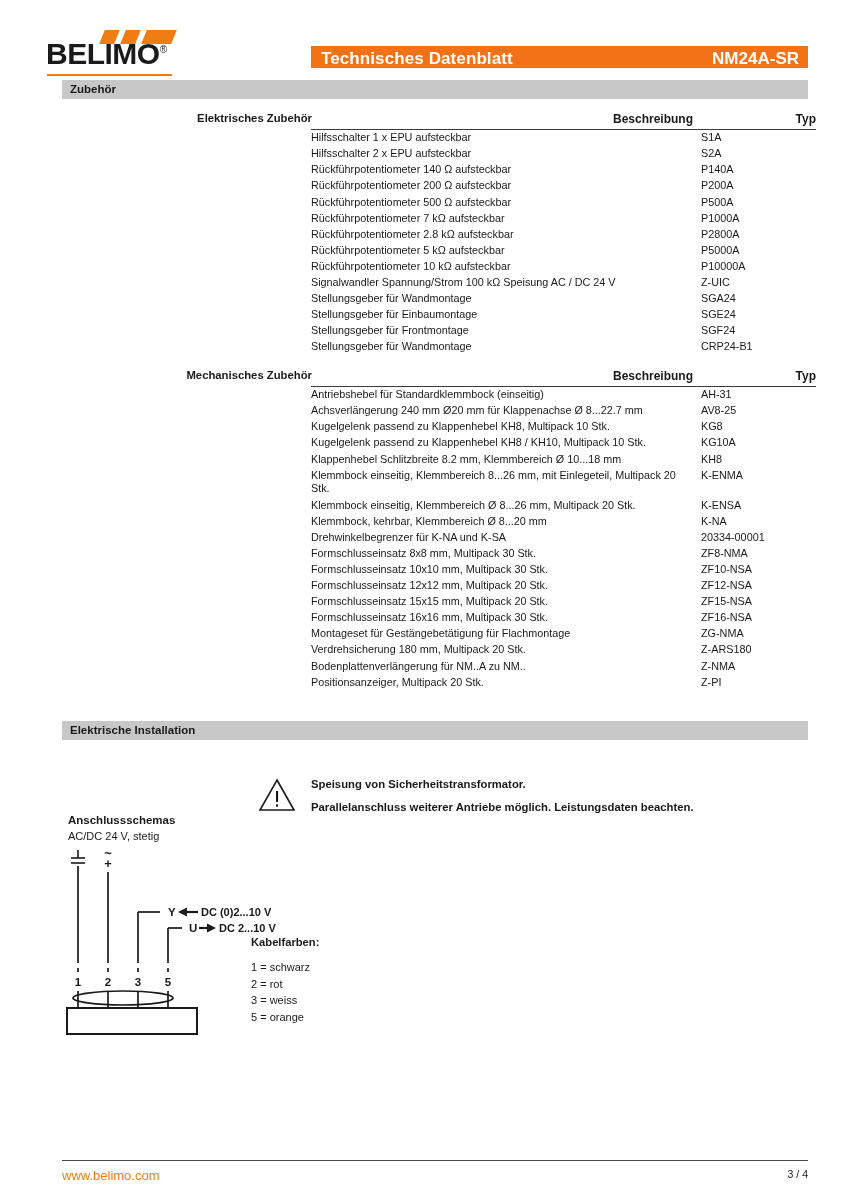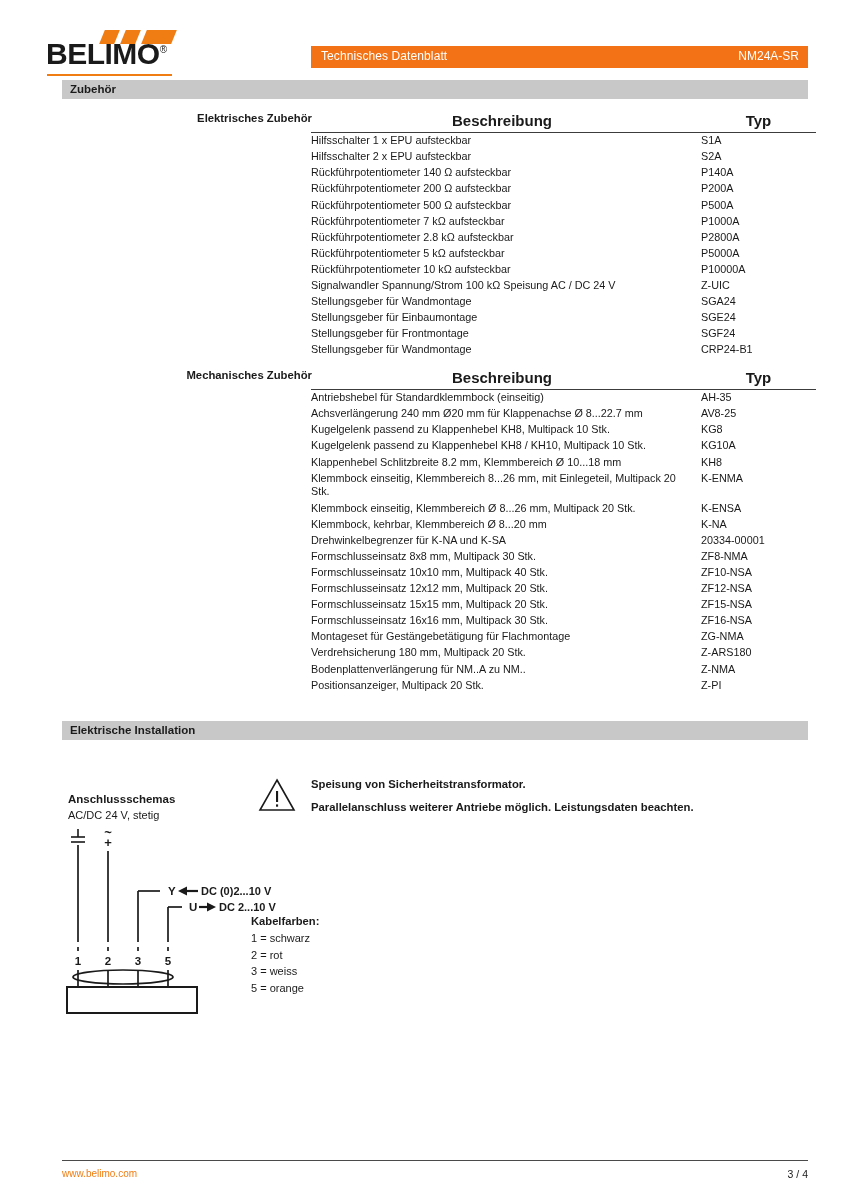--- a/index.html
+++ b/index.html
@@ -83,22 +83,22 @@
   }
 
   .titlebar {
     position: absolute;
     left: 311px;
     top: 46px;
     width: 497px;
     height: 22px;
     background: #f47216;
     color: #ffffff;
-    font-size: 12px;
-    font-weight: normal;
+    font-size: 17px;
+    font-weight: bold;
   }
   .titlebar .t-left {
     position: absolute;
     left: 10px;
     top: 3px;
     letter-spacing: 0.1px;
   }
   .titlebar .t-right {
     position: absolute;
     right: 9px;
@@ -142,23 +142,23 @@
   }
   .acc-table {
     position: absolute;
     left: 311px;
     top: 0;
     width: 497px;
     border-collapse: collapse;
     table-layout: fixed;
   }
   .acc-table th {
-    font-size: 15px;
-    font-weight: bold;
-    text-align: center;
+    font-size: 12px;
+    font-weight: bold;
+    text-align: right;
     padding: 0 0 3px 0;
     border-bottom: 1px solid #3c3c3c;
     vertical-align: top;
     color: #1a1a1a;
   }
   .acc-table td {
     font-size: 10.8px;
     font-weight: normal;
     text-align: left;
     padding: 1.2px 0 1.1px 0;
@@ -193,21 +193,21 @@
     font-weight: bold;
     color: #1a1a1a;
     margin-bottom: 9px;
     line-height: 1.2;
   }
 
   
   .diagram-area {
     position: absolute;
     left: 0;
-    top: 793px;
+    top: 814px;
     width: 736px;
     height: 230px;
   }
   .diag-title {
     position: absolute;
     left: 68px;
     top: 0;
     font-size: 11.5px;
     font-weight: bold;
     color: #1a1a1a;
@@ -229,21 +229,21 @@
   .cable-block {
     position: absolute;
     left: 251px;
     top: 122px;
     width: 200px;
   }
   .cable-title {
     font-size: 11.2px;
     font-weight: bold;
     color: #1a1a1a;
-    margin-bottom: 3px;
+    margin-bottom: 11px;
   }
   .cable-block ul {
     list-style: none;
     margin: 0;
     padding: 0;
   }
   .cable-block li {
     font-size: 11px;
     color: #1a1a1a;
     line-height: 1.52;
@@ -255,21 +255,21 @@
     left: 62px;
     top: 1160px;
     width: 746px;
     height: 30px;
     border-top: 1px solid #4a4a4a;
   }
   .footer .f-left {
     position: absolute;
     left: 0;
     top: 7px;
-    font-size: 10px;
+    font-size: 13px;
     color: #f07d14;
     font-weight: normal;
   }
   .footer .f-center {
     position: absolute;
     left: 0;
     right: 0;
     top: 7px;
     text-align: center;
     font-size: 11px;
@@ -386,21 +386,21 @@
     <table class="acc-table">
       <thead>
         <tr>
           <th class="col-desc">Beschreibung</th>
           <th class="col-typ">Typ</th>
         </tr>
       </thead>
       <tbody id="mechanical-body">
           <tr>
             <td class="col-desc">Antriebshebel für Standardklemmbock (einseitig)</td>
-            <td class="col-typ">AH-35</td>
+            <td class="col-typ">AH-31</td>
           </tr>
           <tr>
             <td class="col-desc">Achsverlängerung 240 mm Ø20 mm für Klappenachse Ø 8...22.7 mm</td>
             <td class="col-typ">AV8-25</td>
           </tr>
           <tr>
             <td class="col-desc">Kugelgelenk passend zu Klappenhebel KH8, Multipack 10 Stk.</td>
             <td class="col-typ">KG8</td>
           </tr>
           <tr>
@@ -425,21 +425,21 @@
           </tr>
           <tr>
             <td class="col-desc">Drehwinkelbegrenzer für K-NA und K-SA</td>
             <td class="col-typ">20334-00001</td>
           </tr>
           <tr>
             <td class="col-desc">Formschlusseinsatz 8x8 mm, Multipack 30 Stk.</td>
             <td class="col-typ">ZF8-NMA</td>
           </tr>
           <tr>
-            <td class="col-desc">Formschlusseinsatz 10x10 mm, Multipack 40 Stk.</td>
+            <td class="col-desc">Formschlusseinsatz 10x10 mm, Multipack 30 Stk.</td>
             <td class="col-typ">ZF10-NSA</td>
           </tr>
           <tr>
             <td class="col-desc">Formschlusseinsatz 12x12 mm, Multipack 20 Stk.</td>
             <td class="col-typ">ZF12-NSA</td>
           </tr>
           <tr>
             <td class="col-desc">Formschlusseinsatz 15x15 mm, Multipack 20 Stk.</td>
             <td class="col-typ">ZF15-NSA</td>
           </tr>

